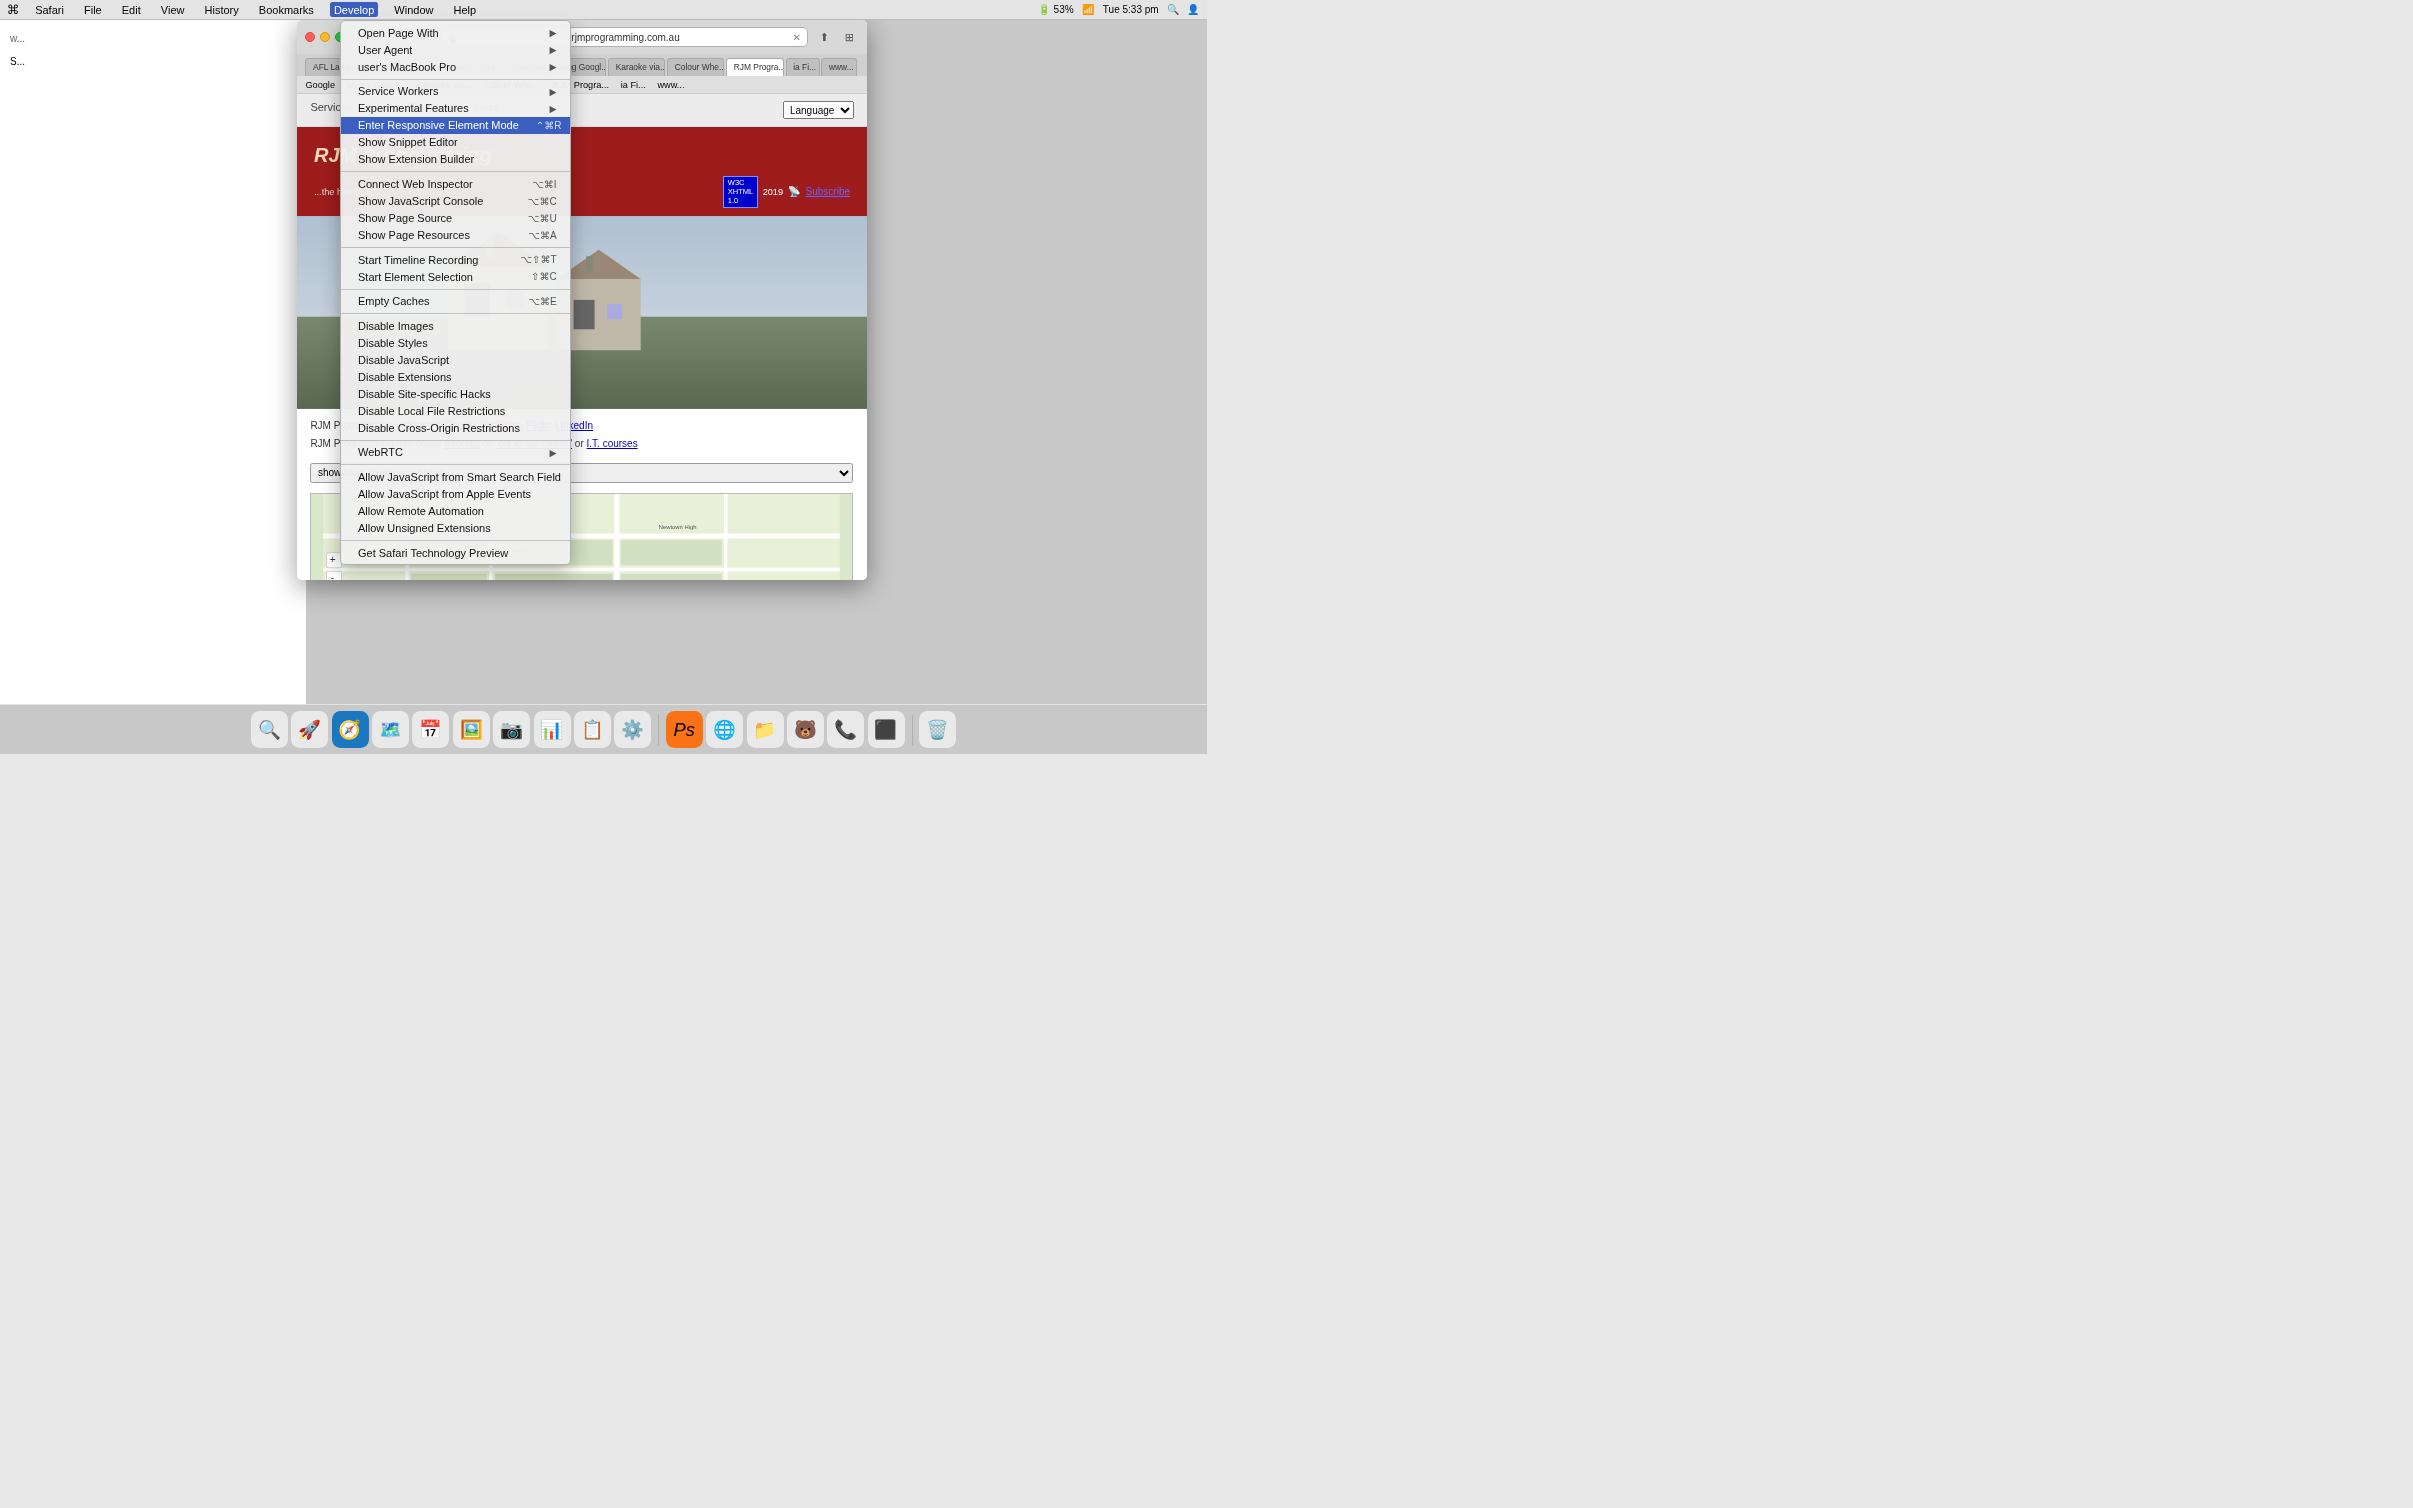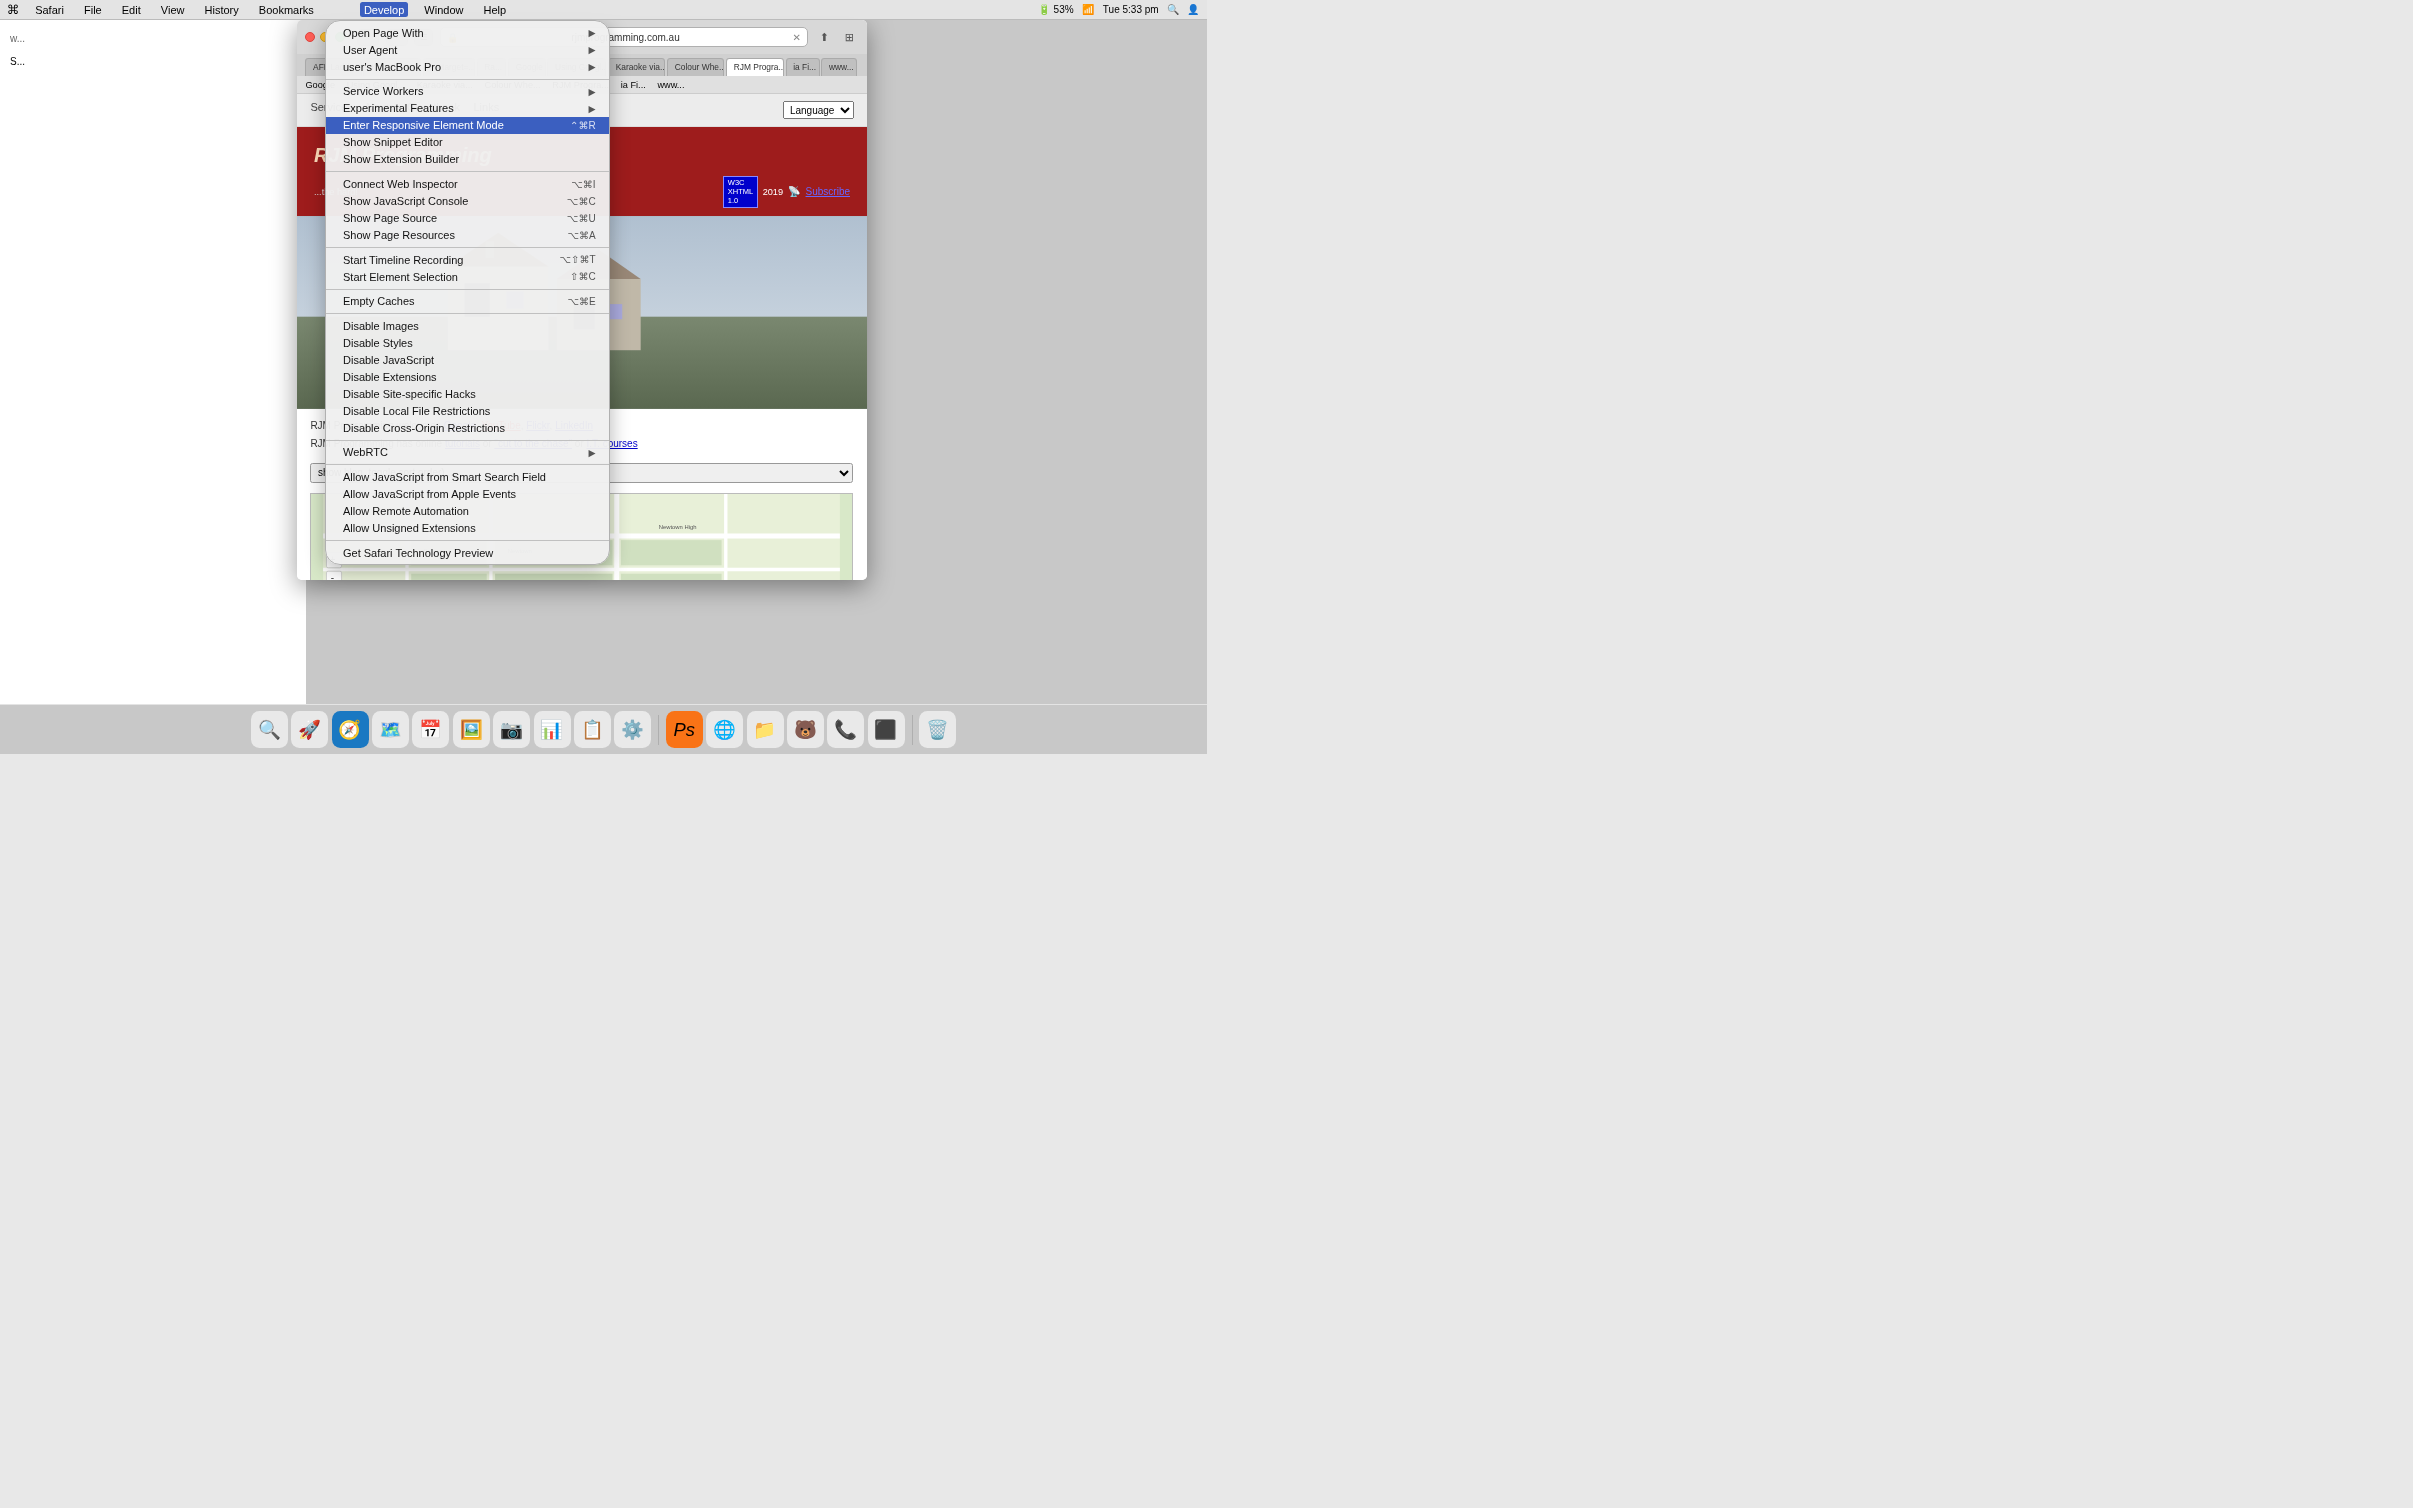--- a/index.html
+++ b/index.html
@@ -32,21 +32,21 @@
     }
     .menubar-right {
       margin-left: auto;
       display: flex;
       align-items: flex-end;
       gap: 8.4px;
       font-size: 10px;
     }
     .apple-icon { font-size: 12.6px; }
     .menu-item-bar { font-weight: 500; cursor: pointer; padding: 1.7px 4.2px; border-radius: 2.5px; }
-    .menu-item-bar.active { background: #3b5fc0; color: white; margin-left: 30px; }
+    .menu-item-bar.active { background: #3b5fc0; color: white; }
     .traffic-lights {
       display: flex;
       gap: 5px;
       margin-right: 5px;
     }
     .traffic-light {
       width: 10px; height: 10px;
       border-radius: 50%;
     }
     .tl-red { background: #ff5f57; border: 0.8px solid #e0443e; }
@@ -94,25 +94,25 @@
       display: flex; align-items: center; justify-content: center;
       font-size: 11px;
       color: #555;
       cursor: pointer;
     }
 
     
     .develop-menu {
       position: absolute;
       top: 20px;
-      left: 325px;
-      width: 285px;
+      left: 340px;
+      width: 231px;
       background: rgba(240,240,240,0.97);
       border: 0.8px solid #b0b0b0;
-      border-radius: 15px;
+      border-radius: 5px;
       box-shadow: 0 5px 20px rgba(0,0,0,0.3);
       padding: 3.4px 0;
       font-size: 11px;
       pointer-events: all;
       z-index: 600;
     }
 
     .menu-section-divider {
       height: 0.8px;
       background: #c0c0c0;

